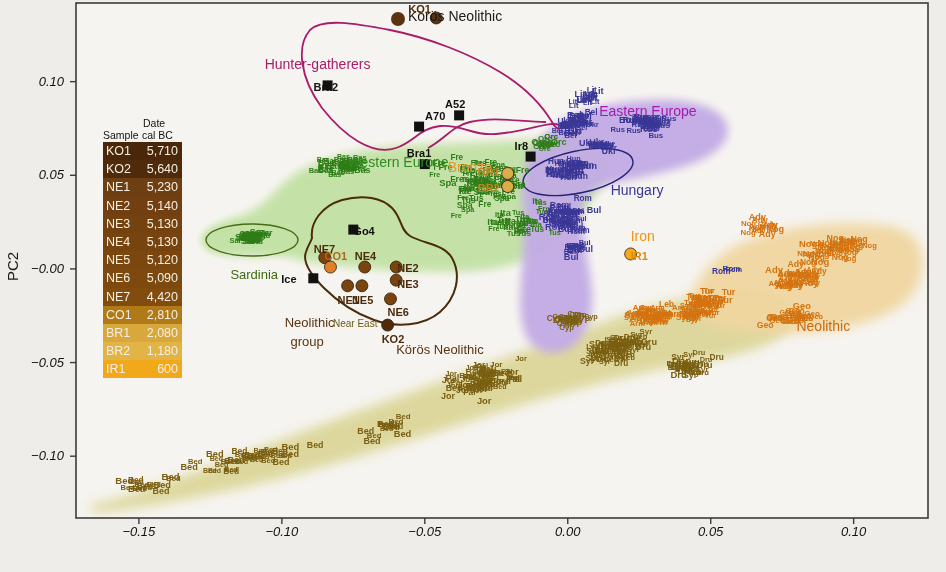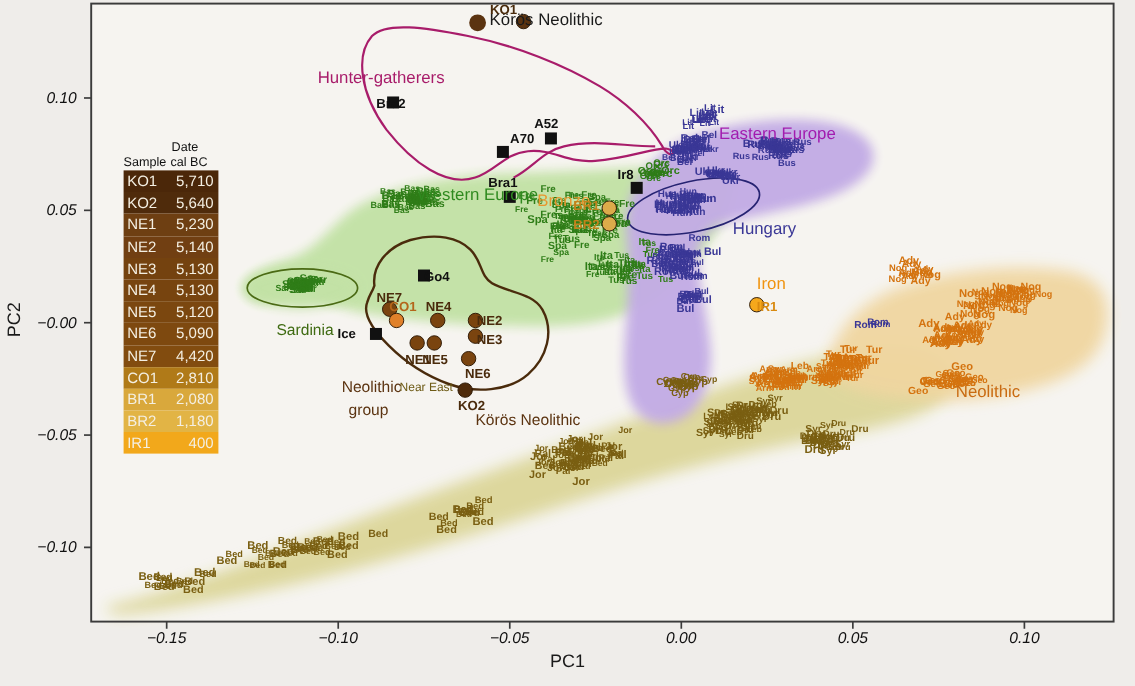--- a/index.html
+++ b/index.html
@@ -1005,21 +1005,20 @@
           <line x1="853.6644295302015" x2="853.6644295302015" y1="518" y2="524"></line>
           <line y1="81.65454545454543" y2="81.65454545454543" x1="76" x2="70"></line>
           <line y1="175.2909090909091" y2="175.2909090909091" x1="76" x2="70"></line>
           <line y1="268.92727272727274" y2="268.92727272727274" x1="76" x2="70"></line>
           <line y1="362.56363636363636" y2="362.56363636363636" x1="76" x2="70"></line>
           <line y1="456.2" y2="456.2" x1="76" x2="70"></line>
         </g>
     </g>
   </svg>
 
-  <div class="axis-title" id="xtitle">PC1</div>
   <div class="axis-title" id="ytitle">PC2</div>
 
   <div id="ticklabels">
       <div class="tick-lbl xtick" style="left: 113.899px;">−0.15</div>
       <div class="tick-lbl xtick" style="left: 256.852px;">−0.10</div>
       <div class="tick-lbl xtick" style="left: 399.805px;">−0.05</div>
       <div class="tick-lbl xtick" style="left: 542.758px;">0.00</div>
       <div class="tick-lbl xtick" style="left: 685.711px;">0.05</div>
       <div class="tick-lbl xtick" style="left: 828.664px;">0.10</div>
       <div class="tick-lbl ytick" style="left: 16px; top: 73.6545px;">0.10</div>
@@ -1118,17 +1117,17 @@
         <div class="lrow" style="background: rgb(217, 168, 60);">
           <span class="s">BR1</span>
           <span class="d">2,080</span>
         </div>
         <div class="lrow" style="background: rgb(226, 180, 69);">
           <span class="s">BR2</span>
           <span class="d">1,180</span>
         </div>
         <div class="lrow" style="background: rgb(242, 168, 27);">
           <span class="s">IR1</span>
-          <span class="d">400</span>
+          <span class="d">600</span>
         </div>
       </div>
   </div>
 </div>
 
 </body></html>

